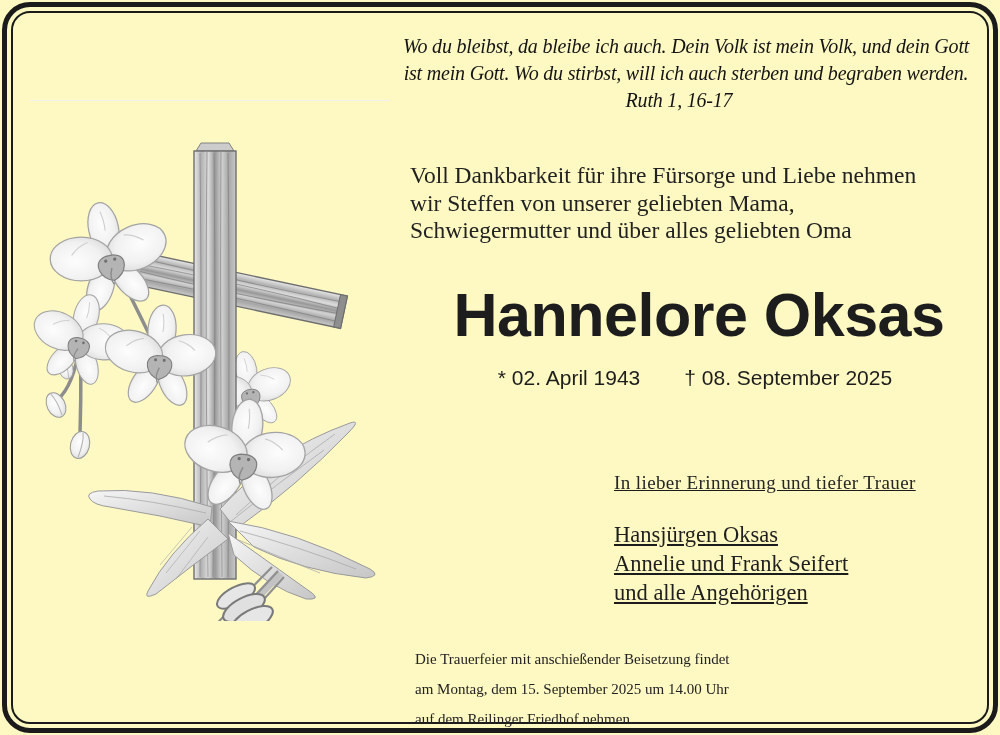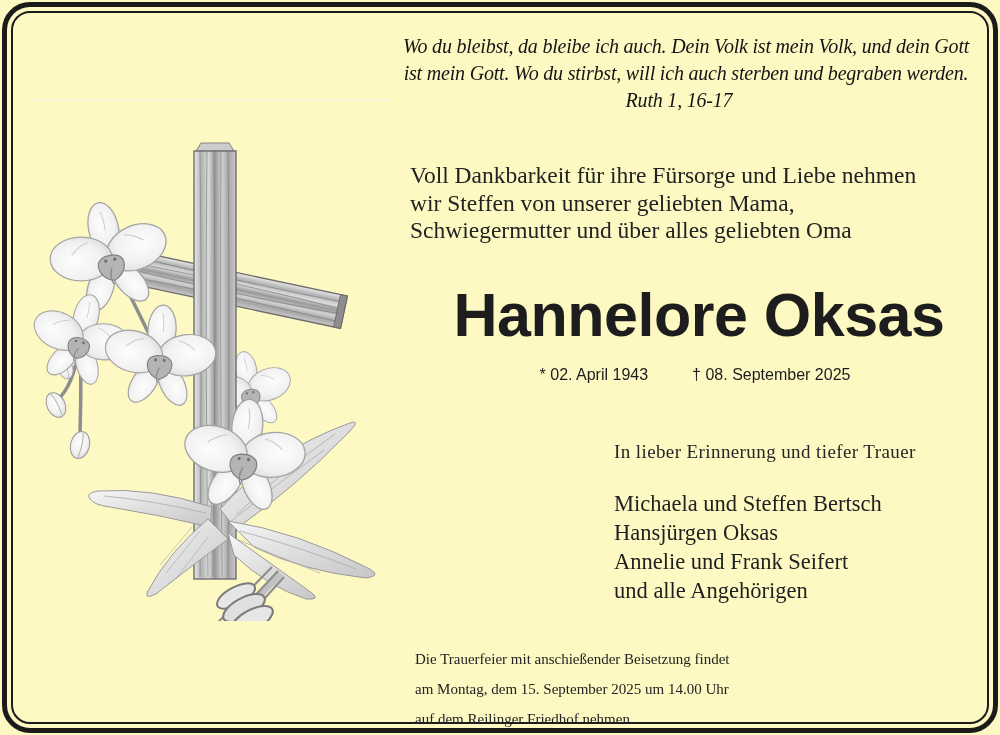--- a/index.html
+++ b/index.html
@@ -70,28 +70,28 @@
     font-size: 61px;
     letter-spacing: -0.5px;
     color: #1d1d1d;
   }
 
   
   .dates {
     position: absolute; left: 405px; top: 366px; width: 580px;
     display: flex; justify-content: center; gap: 44px;
     font-family: "Liberation Sans", sans-serif;
-    font-size: 16px;
+    font-size: 21px;
     color: #1d1d1d;
     white-space: nowrap;
   }
 
   
   .mourning {
-    position: absolute; left: 614px; top: 441px;
+    position: absolute; left: 614px; top: 472px; text-decoration: underline;
   }
   .mourning-lead {
     font-size: 19px;
     letter-spacing: 0.4px;
     color: #262626;
     margin: 0 0 26px 0;
     white-space: nowrap;
   }
   .mourner-line {
     font-size: 22.5px;
@@ -253,21 +253,20 @@
   <h1 class="deceased-name">Hannelore Oksas</h1>
 
   <div class="dates">
     <span>* 02. April 1943</span>
     <span>† 08. September 2025</span>
   </div>
 
   <div class="mourning">
     <p class="mourning-lead">In lieber Erinnerung und tiefer Trauer</p>
     <div class="mourning-names">
-        <div class="mourner-line">Michaela und Steffen Bertsch</div>
         <div class="mourner-line">Hansjürgen Oksas</div>
         <div class="mourner-line">Annelie und Frank Seifert</div>
         <div class="mourner-line">und alle Angehörigen</div>
       </div>
   </div>
 
   <div class="funeral">
       <div class="funeral-line">Die Trauerfeier mit anschießender Beisetzung findet</div>
       <div class="funeral-line">am Montag, dem 15. September 2025 um 14.00 Uhr</div>
       <div class="funeral-line">auf dem Reilinger Friedhof nehmen.</div>

